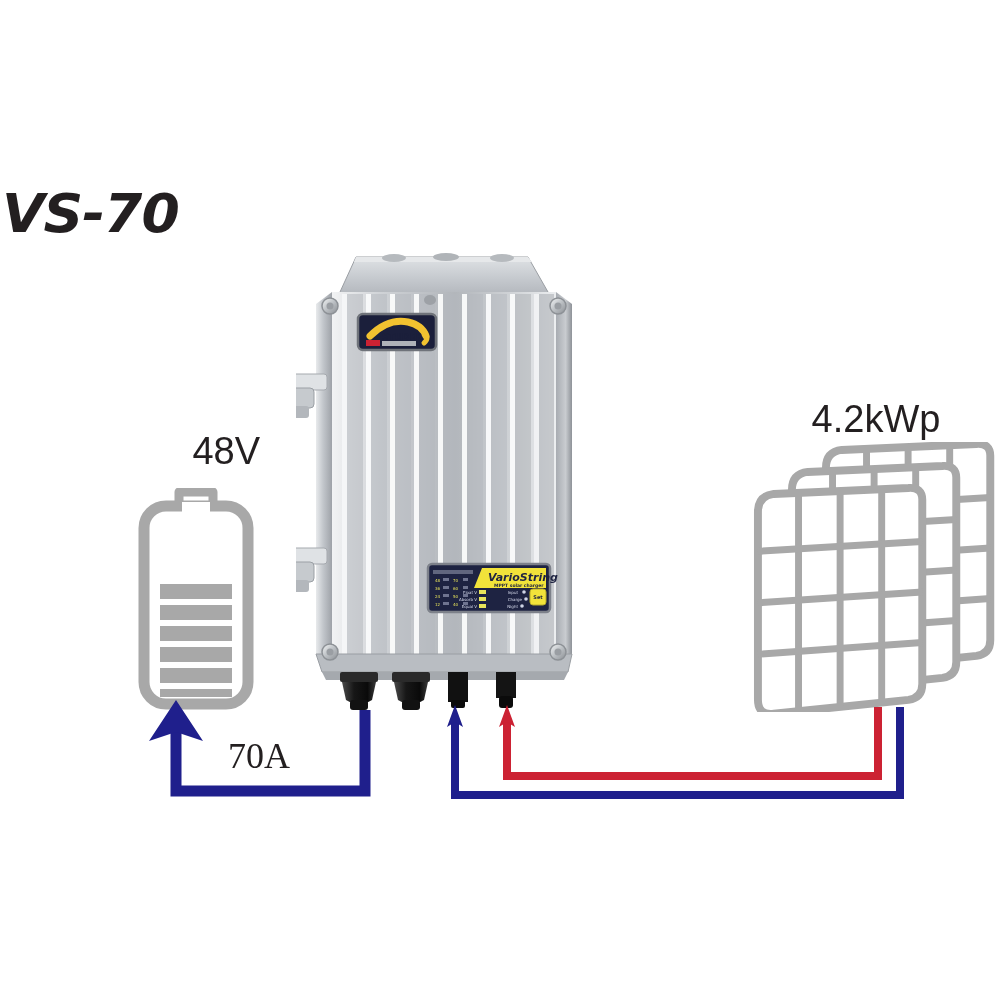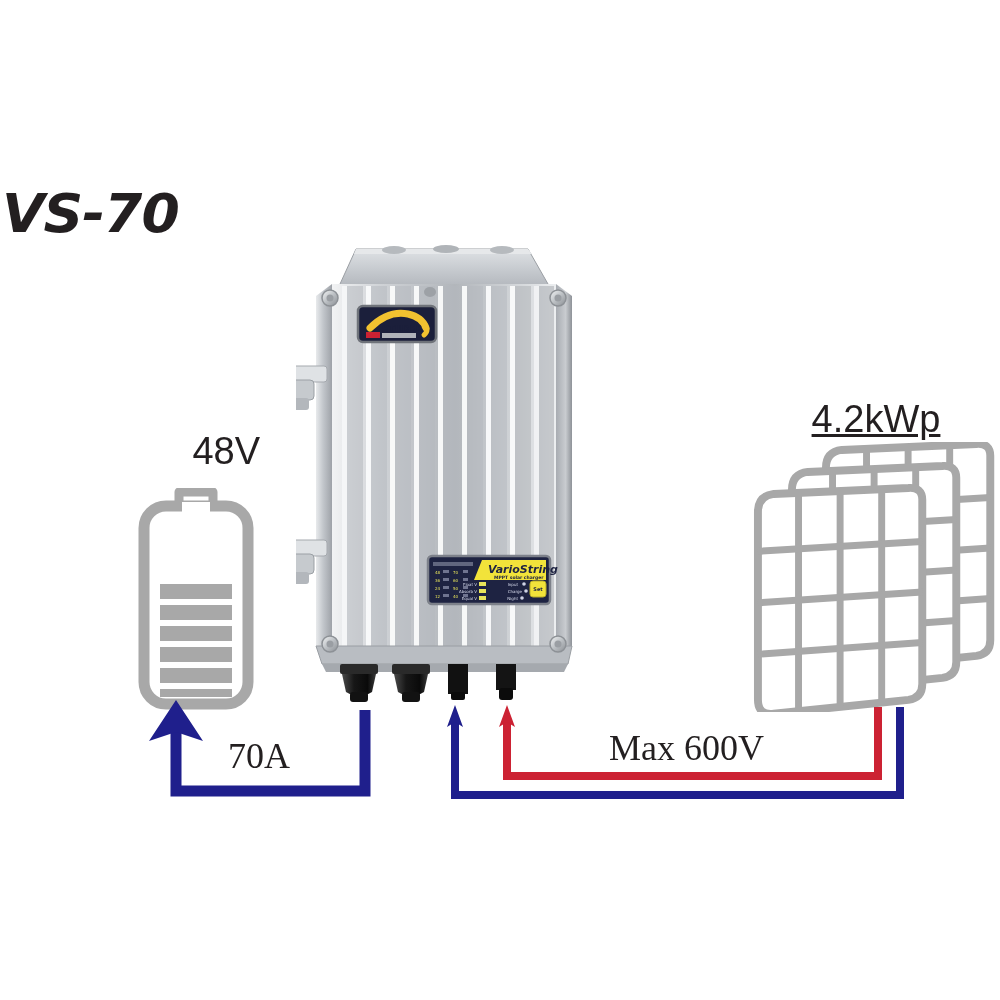--- a/index.html
+++ b/index.html
@@ -74,33 +74,32 @@
     height: 320px;
   }
   #solar-label {
     position: absolute;
     left: 0;
     top: 0;
     width: 248px;
     text-align: center;
     font-size: 38px;
     color: #231f20;
-    text-decoration: underline;
   }
   #solar-icon {
     position: absolute;
     left: 0;
     top: 44px;
   }
 
   
   #device {
     position: absolute;
     left: 296px;
-    top: 240px;
+    top: 248px;
     width: 296px;
     height: 462px;
   }
 
   
   #wires {
     position: absolute;
     left: 0;
     top: 0;
     width: 1000px;
@@ -370,15 +369,14 @@
       <path d="M455 705 L463 727 L455 722 L447 727 Z" fill="#1f1f8c"></path>
     </g>
 
     <g>
       <path d="M507 718 L507 776 L878 776 L878 707" fill="none" stroke="#cc2233" stroke-width="8" stroke-linejoin="miter"></path>
       <path d="M507 705 L515 727 L507 722 L499 727 Z" fill="#cc2233"></path>
     </g>
   </svg>
 
   <div class="wire-text" id="label-70a">70A</div>
-  <div class="wire-text" id="label-max600">Max 600V</div>
 
 </div>
 
 </body></html>

